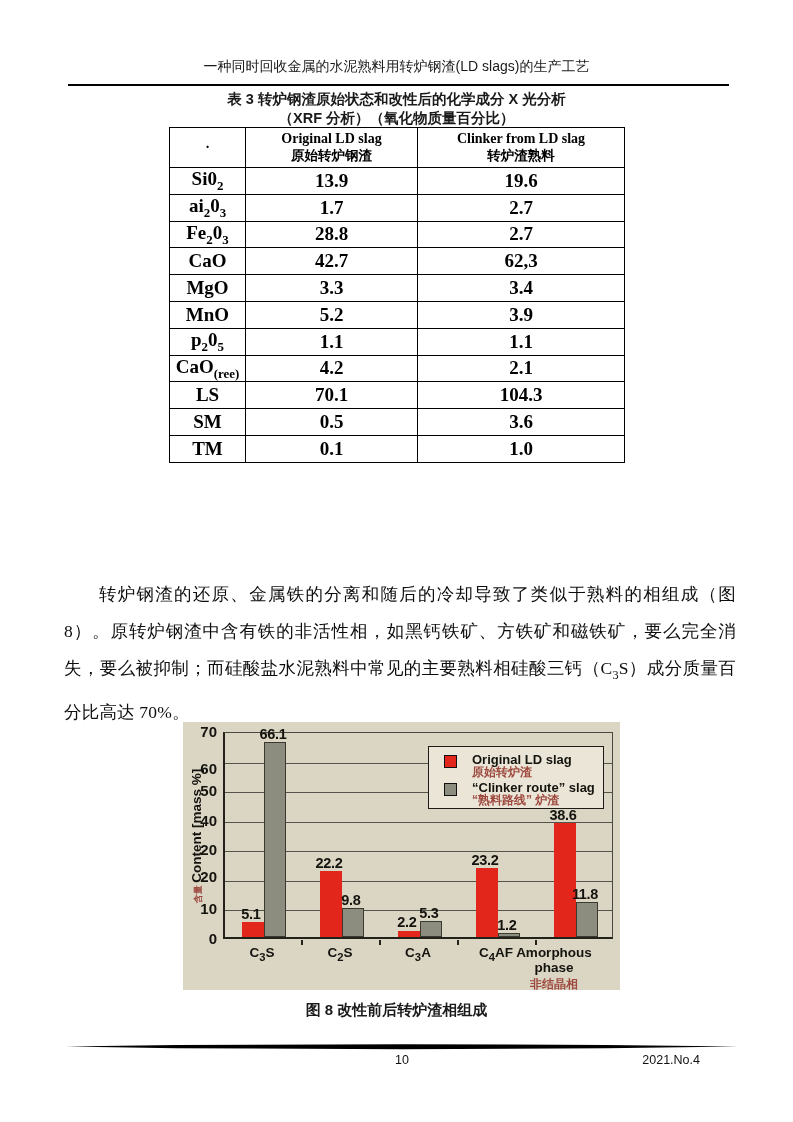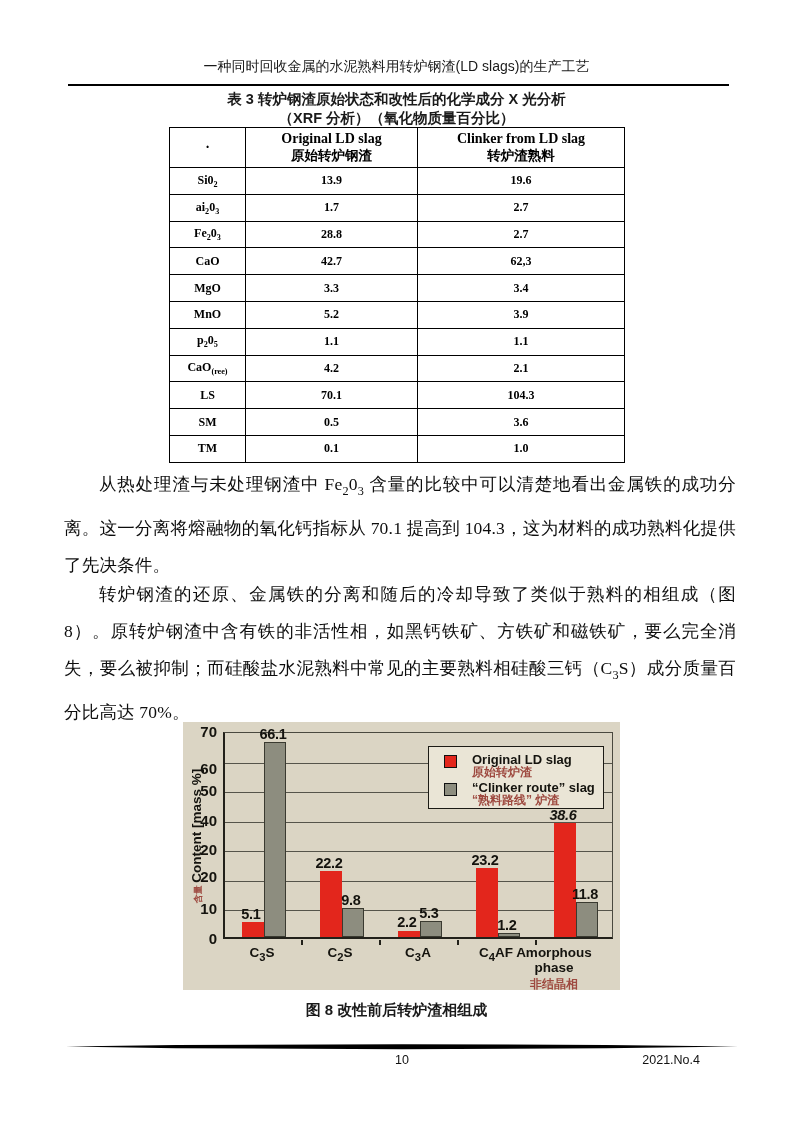--- a/index.html
+++ b/index.html
@@ -26,21 +26,21 @@
     position:absolute; top:127px; left:169px; width:455px;
     border-collapse:collapse; table-layout:fixed;
   }
   table.xrf th, table.xrf td {
     border:1.6px solid #000; text-align:center; vertical-align:middle;
     font-weight:bold; color:#000;
   }
   table.xrf col.c0 { width:76px; } table.xrf col.c1 { width:172px; } table.xrf col.c2 { width:207px; }
   table.xrf thead th { height:40px; font-size:14px; line-height:1.25; }
   table.xrf thead .zh { font-size:13.5px; font-weight:600; }
-  table.xrf tbody td { height:26.8px; font-size:12px; }
+  table.xrf tbody td { height:26.8px; font-size:19px; }
   table.xrf sub { font-size:68%; }
   
   .para {
     position:absolute; left:64px; width:672px; text-align:justify;
     font-size:17.5px; line-height:37px; text-indent:2em; color:#0d0d0d;
     letter-spacing:0.2px;
   }
   .para.p1 { top:466px; }
   .para.p2 { top:576px; }
   .para sub { font-size:70%; }
@@ -186,21 +186,20 @@
           <td>3.6</td>
         </tr>
         <tr>
           <td class="cmp">TM</td>
           <td>0.1</td>
           <td>1.0</td>
         </tr>
       </tbody>
   </table>
 
-  <div class="para p1">从热处理渣与未处理钢渣中 Fe<sub>2</sub>0<sub>3</sub> 含量的比较中可以清楚地看出金属铁的成功分离。这一分离将熔融物的氧化钙指标从 70.1 提高到 104.3，这为材料的成功熟料化提供了先决条件。</div>
   <div class="para p2">转炉钢渣的还原、金属铁的分离和随后的冷却导致了类似于熟料的相组成（图8）。原转炉钢渣中含有铁的非活性相，如黑钙铁矿、方铁矿和磁铁矿，要么完全消失，要么被抑制；而硅酸盐水泥熟料中常见的主要熟料相硅酸三钙（C<sub>3</sub>S）成分质量百分比高达 70%。</div>
 
   <div class="chart" id="chart">
       <div class="ylabel-wrap">
         <div class="rot"><span class="zh">含量 </span><span>Content [mass %]</span></div>
       </div>
       <div class="plot">
         <div class="grid" style="top: 177.429px;"></div>
         <div class="grid" style="top: 147.857px;"></div>
         <div class="grid" style="top: 118.286px;"></div>
@@ -234,21 +233,21 @@
       <div class="xlab" style="left: 118px; width: 78px; top: 223px;">C<sub>2</sub>S</div>
       <div class="xtick" style="left: 118px; top: 218px;"></div>
       <div class="vlabel" style="left: 196px; top: 192.494px;">2.2</div>
       <div class="vlabel" style="left: 218px; top: 183.327px;">5.3</div>
       <div class="xlab" style="left: 196px; width: 78px; top: 223px;">C<sub>3</sub>A</div>
       <div class="xtick" style="left: 196px; top: 218px;"></div>
       <div class="vlabel" style="left: 274px; top: 130.394px;">23.2</div>
       <div class="vlabel" style="left: 296px; top: 195.451px;">1.2</div>
       <div class="xlab" style="left: 274px; width: 78px; top: 223px;">C<sub>4</sub>AF</div>
       <div class="xtick" style="left: 274px; top: 218px;"></div>
-      <div class="vlabel" style="left: 352px; top: 84.8543px; font-style: italic;">38.6</div>
+      <div class="vlabel" style="left: 352px; top: 84.8543px;">38.6</div>
       <div class="vlabel" style="left: 374px; top: 164.106px;">11.8</div>
       <div class="xlab" style="left: 332px; width: 78px; top: 223px;">Amorphous<br>phase<span class="zh">非结晶相</span></div>
       <div class="xtick" style="left: 352px; top: 218px;"></div>
       <div class="legend">
         <div class="entry" style="top: 8px;">
           <span class="sw" style="background: rgb(227, 38, 28);"></span>
           <div class="txt">
             <div class="en">Original LD slag</div>
             <div class="zh">原始转炉渣</div>
           </div>

